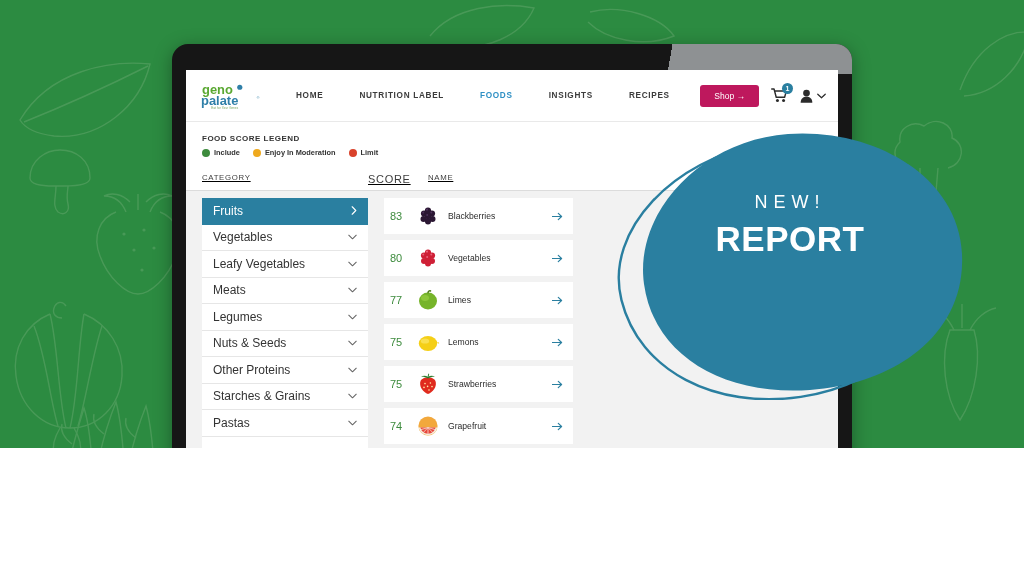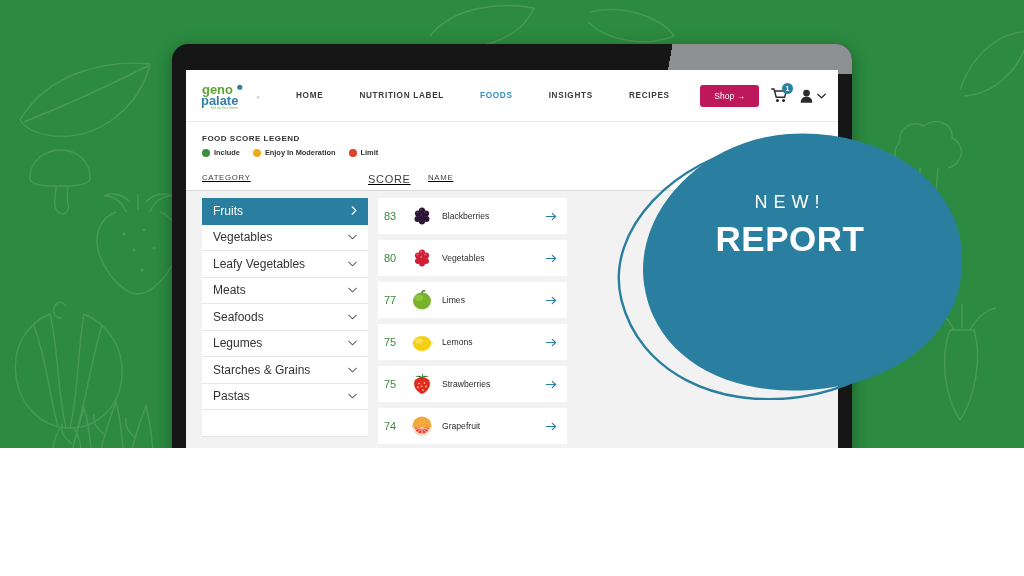--- a/index.html
+++ b/index.html
@@ -170,21 +170,21 @@
     cursor: pointer;
   }
   .cat-item.selected {
     background: #2a7fa0;
     color: #fff;
     border-bottom-color: #2a7fa0;
   }
   .chev { line-height: 0; }
 
   
-  .food-list { margin-left: 10px; width: 189px; }
+  .food-list { margin-left: 16px; width: 189px; }
   .food-row {
     display: flex; align-items: center;
     height: 36px;
     margin-bottom: 6px;
     background: #fff;
     padding: 0 10px 0 6px;
     cursor: pointer;
   }
   .food-score {
     width: 26px;
@@ -428,29 +428,37 @@
           </div>
           <div class="cat-item">
             <span>Meats</span>
             <span class="chev">
               <svg width="9" height="6" viewBox="0 0 12 8">
                   <path d="M1,1.6 L6,6.4 L11,1.6" fill="none" stroke="#666" stroke-width="1.4" stroke-linecap="round" stroke-linejoin="round"></path>
                 </svg>
             </span>
           </div>
           <div class="cat-item">
-            <span>Seafoods</span>
-            <span class="chev">
-              <svg width="9" height="6" viewBox="0 0 12 8">
-                  <path d="M1,1.6 L6,6.4 L11,1.6" fill="none" stroke="#666" stroke-width="1.4" stroke-linecap="round" stroke-linejoin="round"></path>
-                </svg>
-            </span>
-          </div>
-          <div class="cat-item">
             <span>Legumes</span>
+            <span class="chev">
+              <svg width="9" height="6" viewBox="0 0 12 8">
+                  <path d="M1,1.6 L6,6.4 L11,1.6" fill="none" stroke="#666" stroke-width="1.4" stroke-linecap="round" stroke-linejoin="round"></path>
+                </svg>
+            </span>
+          </div>
+          <div class="cat-item">
+            <span>Nuts &amp; Seeds</span>
+            <span class="chev">
+              <svg width="9" height="6" viewBox="0 0 12 8">
+                  <path d="M1,1.6 L6,6.4 L11,1.6" fill="none" stroke="#666" stroke-width="1.4" stroke-linecap="round" stroke-linejoin="round"></path>
+                </svg>
+            </span>
+          </div>
+          <div class="cat-item">
+            <span>Other Proteins</span>
             <span class="chev">
               <svg width="9" height="6" viewBox="0 0 12 8">
                   <path d="M1,1.6 L6,6.4 L11,1.6" fill="none" stroke="#666" stroke-width="1.4" stroke-linecap="round" stroke-linejoin="round"></path>
                 </svg>
             </span>
           </div>
           <div class="cat-item">
             <span>Starches &amp; Grains</span>
             <span class="chev">
               <svg width="9" height="6" viewBox="0 0 12 8">

